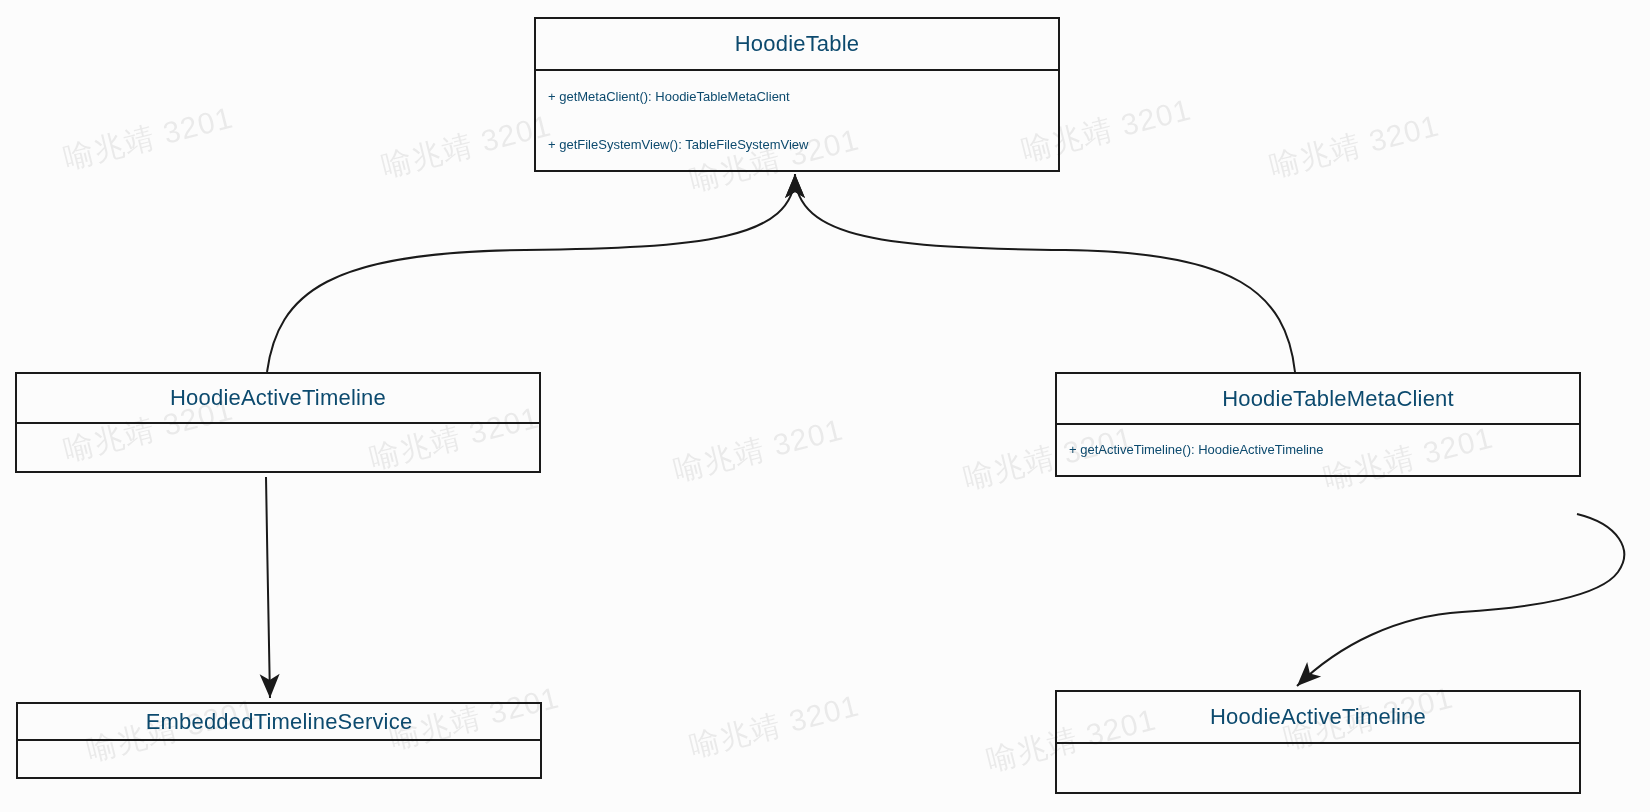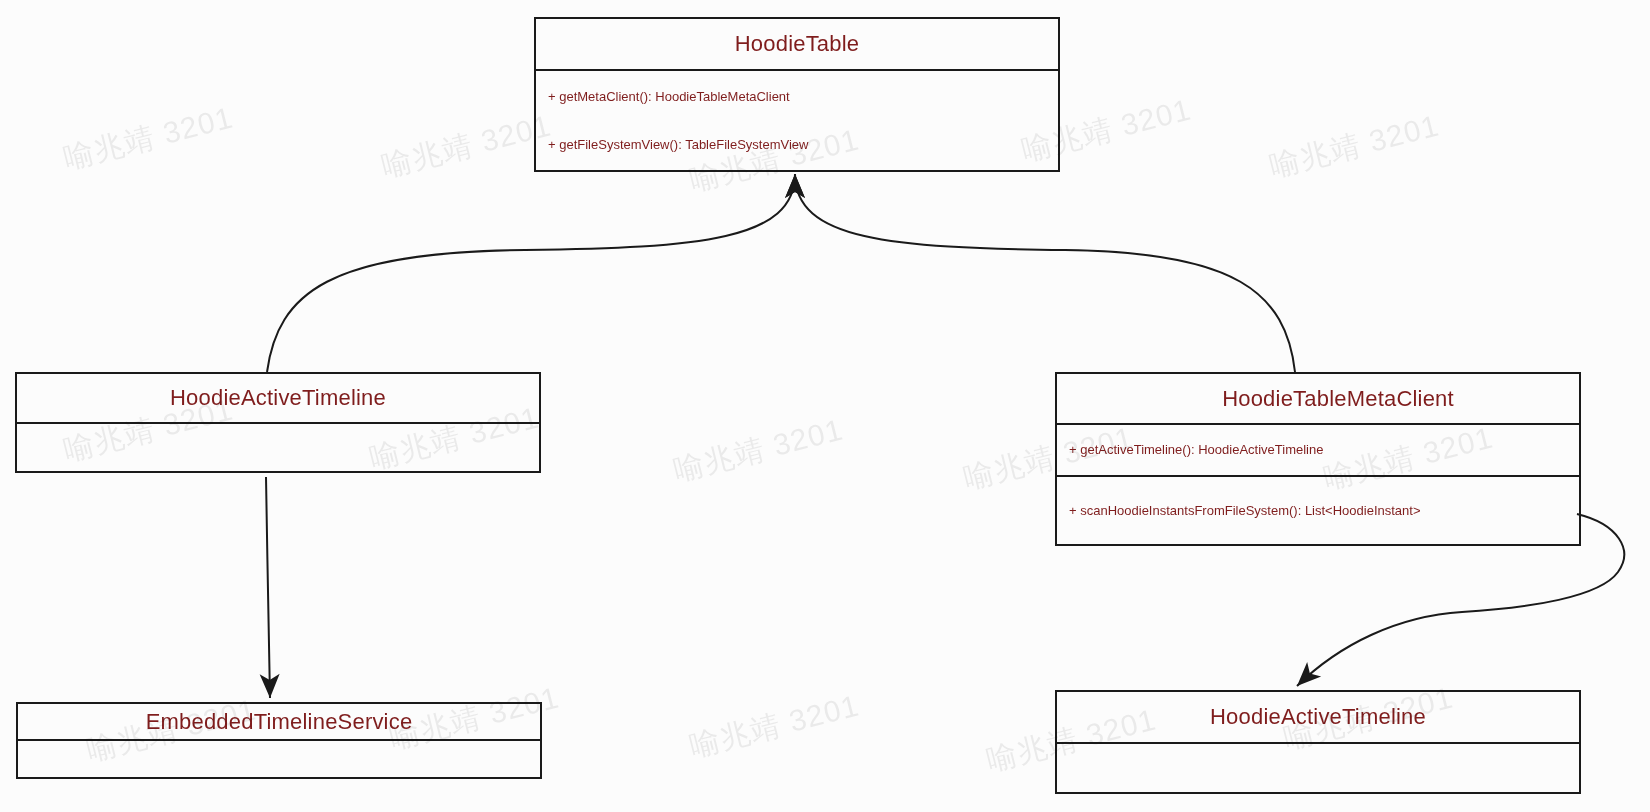--- a/index.html
+++ b/index.html
@@ -13,21 +13,21 @@
     height: 812px;
     background: #fcfcfc;
     overflow: hidden;
   }
   
   .uml-class {
     position: absolute;
     border: 2px solid #1a1a1a;
     background: transparent;
     z-index: 1;
-    color: #7f1d1d;
+    color: #0c4a6e;
   }
   .uml-sec { box-sizing: border-box; }
   .uml-sec + .uml-sec { border-top: 2px solid #1a1a1a; }
   .uml-title {
     display: flex;
     align-items: center;
     justify-content: center;
     font-size: 22px;
     letter-spacing: 0.2px;
     white-space: nowrap;
@@ -104,23 +104,20 @@
   <div class="uml-class" style="left:15px; top:372px; width:522px;">
     <div class="uml-sec uml-title" style="height:48px;">HoodieActiveTimeline</div>
     <div class="uml-sec uml-body" style="height:49px;"></div>
   </div>
 
   <div class="uml-class" style="left:1055px; top:372px; width:522px;">
     <div class="uml-sec uml-title" style="height:49px;margin-left:40px;">HoodieTableMetaClient</div>
     <div class="uml-sec uml-body single" style="height:52px;">
       <div class="uml-method" style="min-height:0;">+ getActiveTimeline(): HoodieActiveTimeline</div>
     </div>
-    <div class="uml-sec uml-body single" style="height:69px;">
-      <div>+ scanHoodieInstantsFromFileSystem(): List&lt;HoodieInstant&gt;</div>
-    </div>
   </div>
 
   <div class="uml-class" style="left:16px; top:702px; width:522px;">
     <div class="uml-sec uml-title" style="height:35px;">EmbeddedTimelineService</div>
     <div class="uml-sec uml-body" style="height:38px;"></div>
   </div>
 
   <div class="uml-class" style="left:1055px; top:690px; width:522px;">
     <div class="uml-sec uml-title" style="height:50px;">HoodieActiveTimeline</div>
     <div class="uml-sec uml-body" style="height:50px;"></div>

